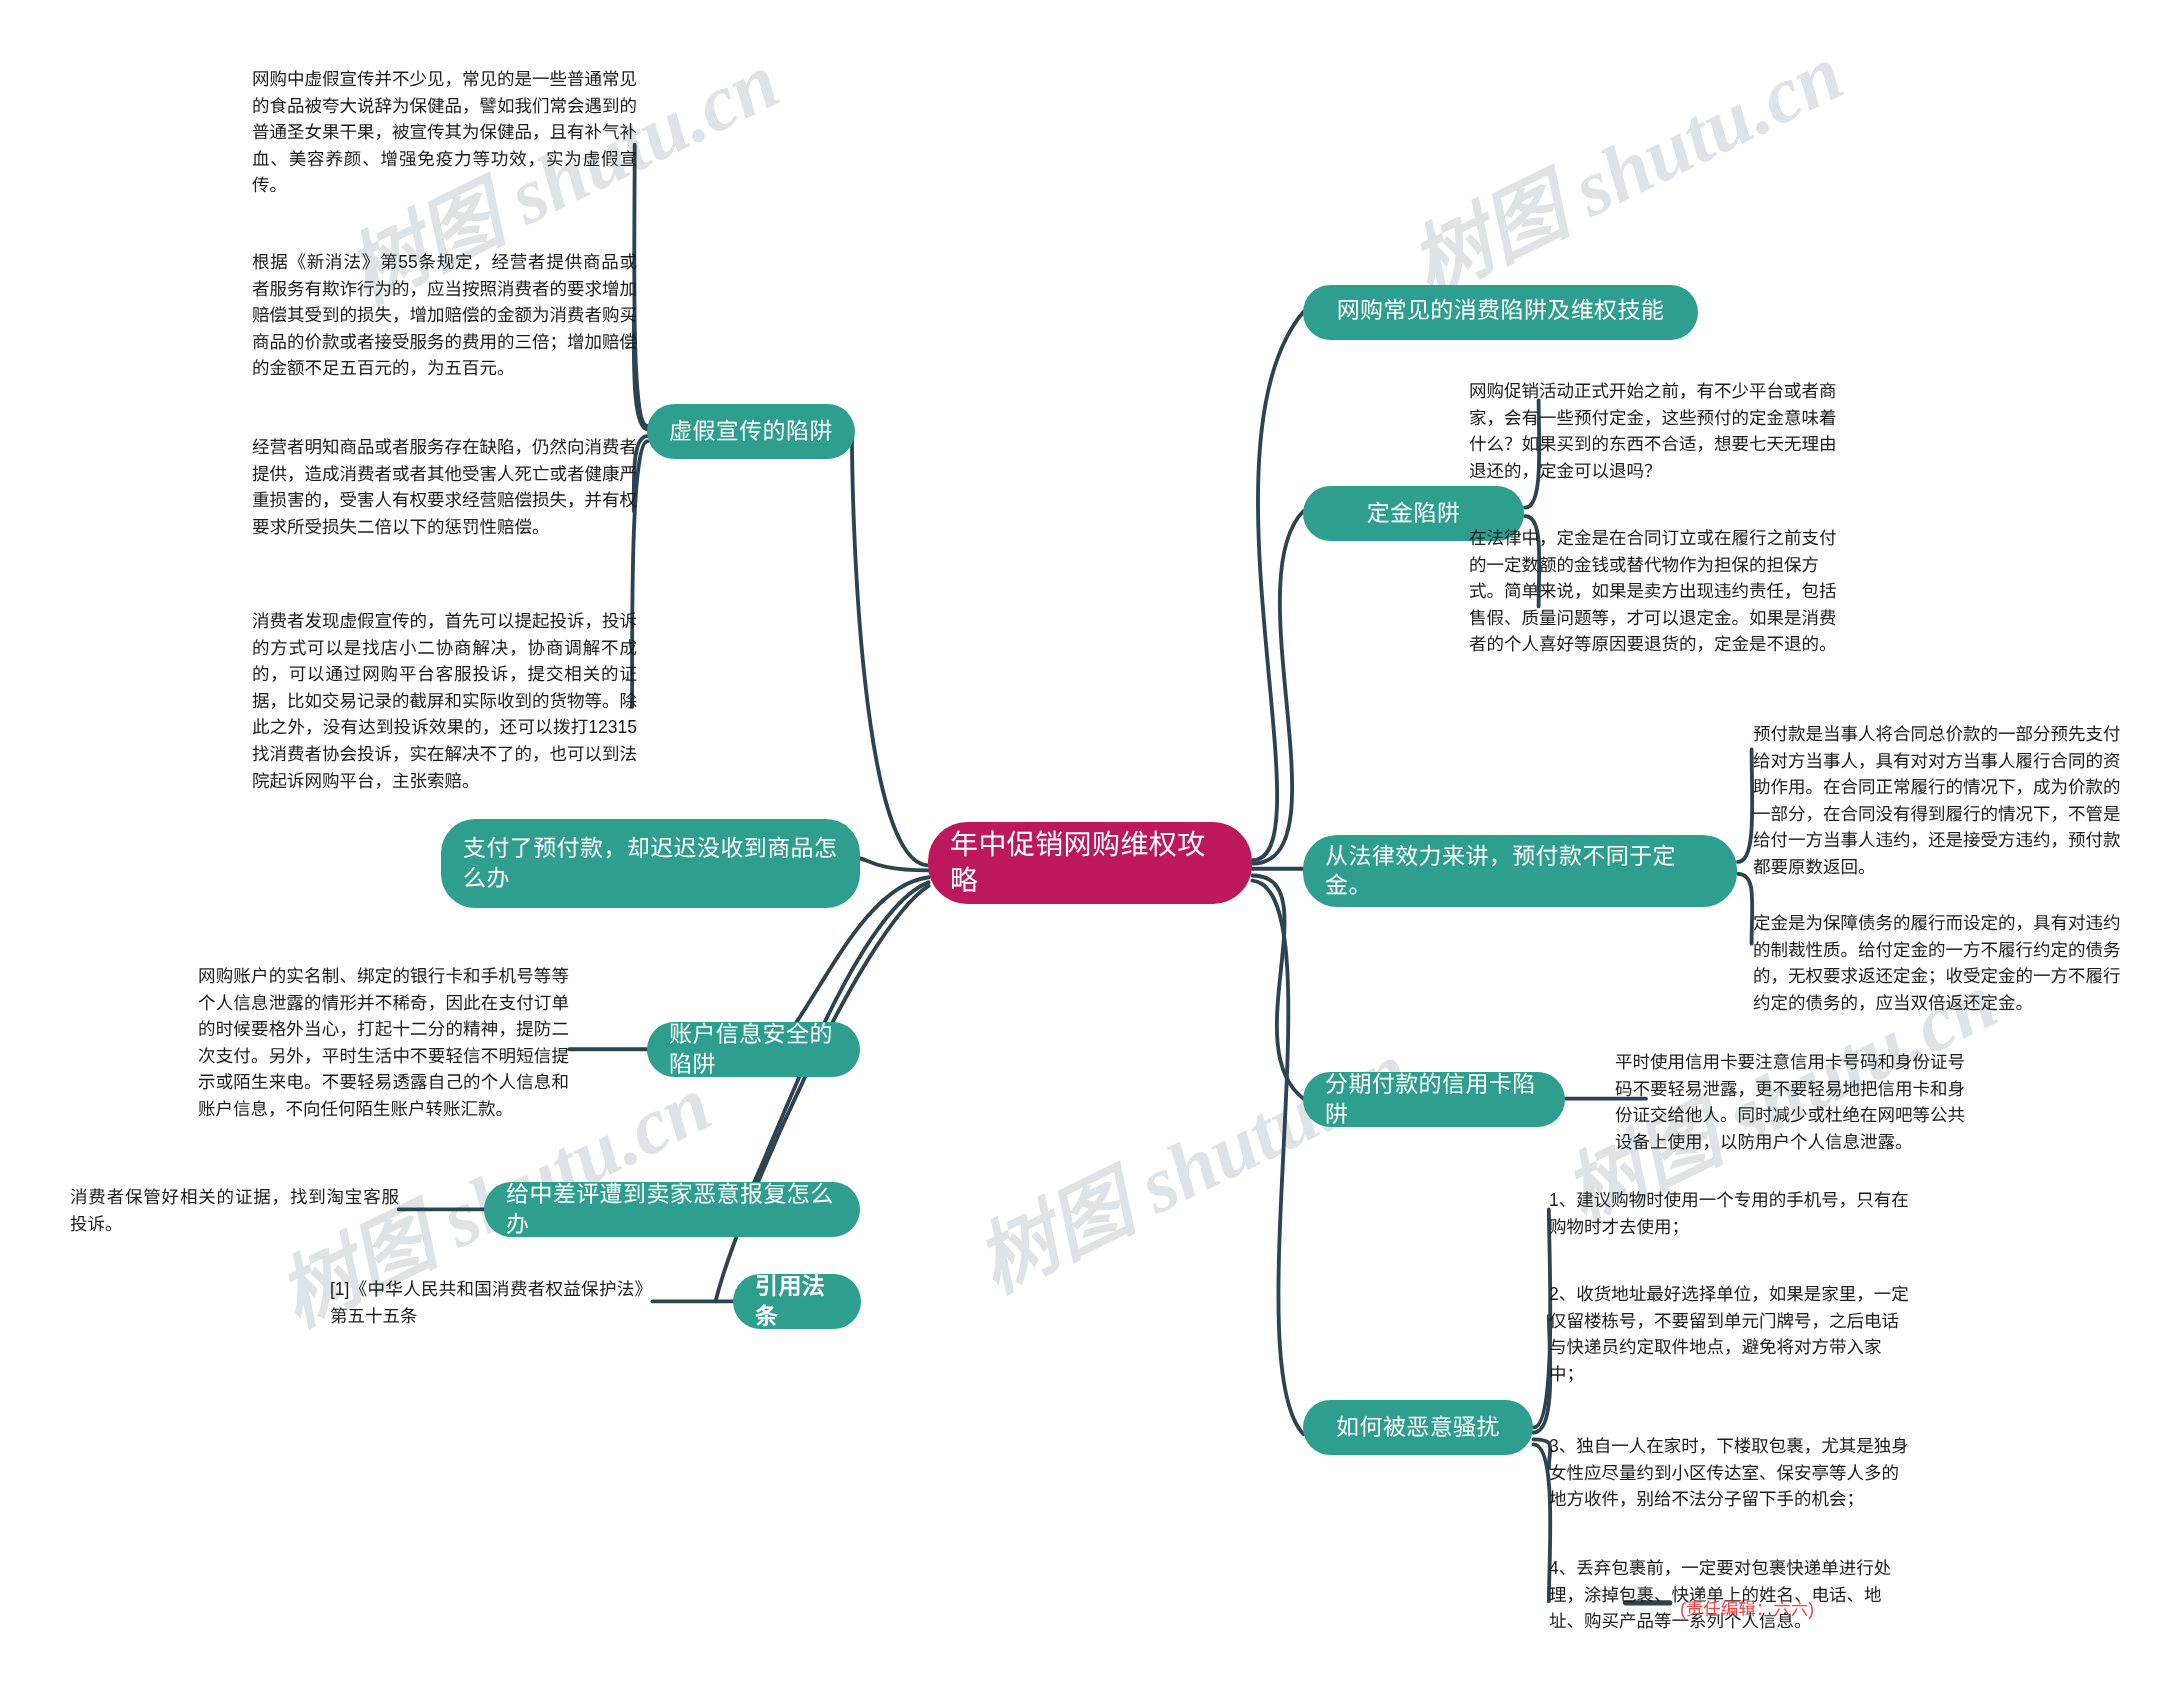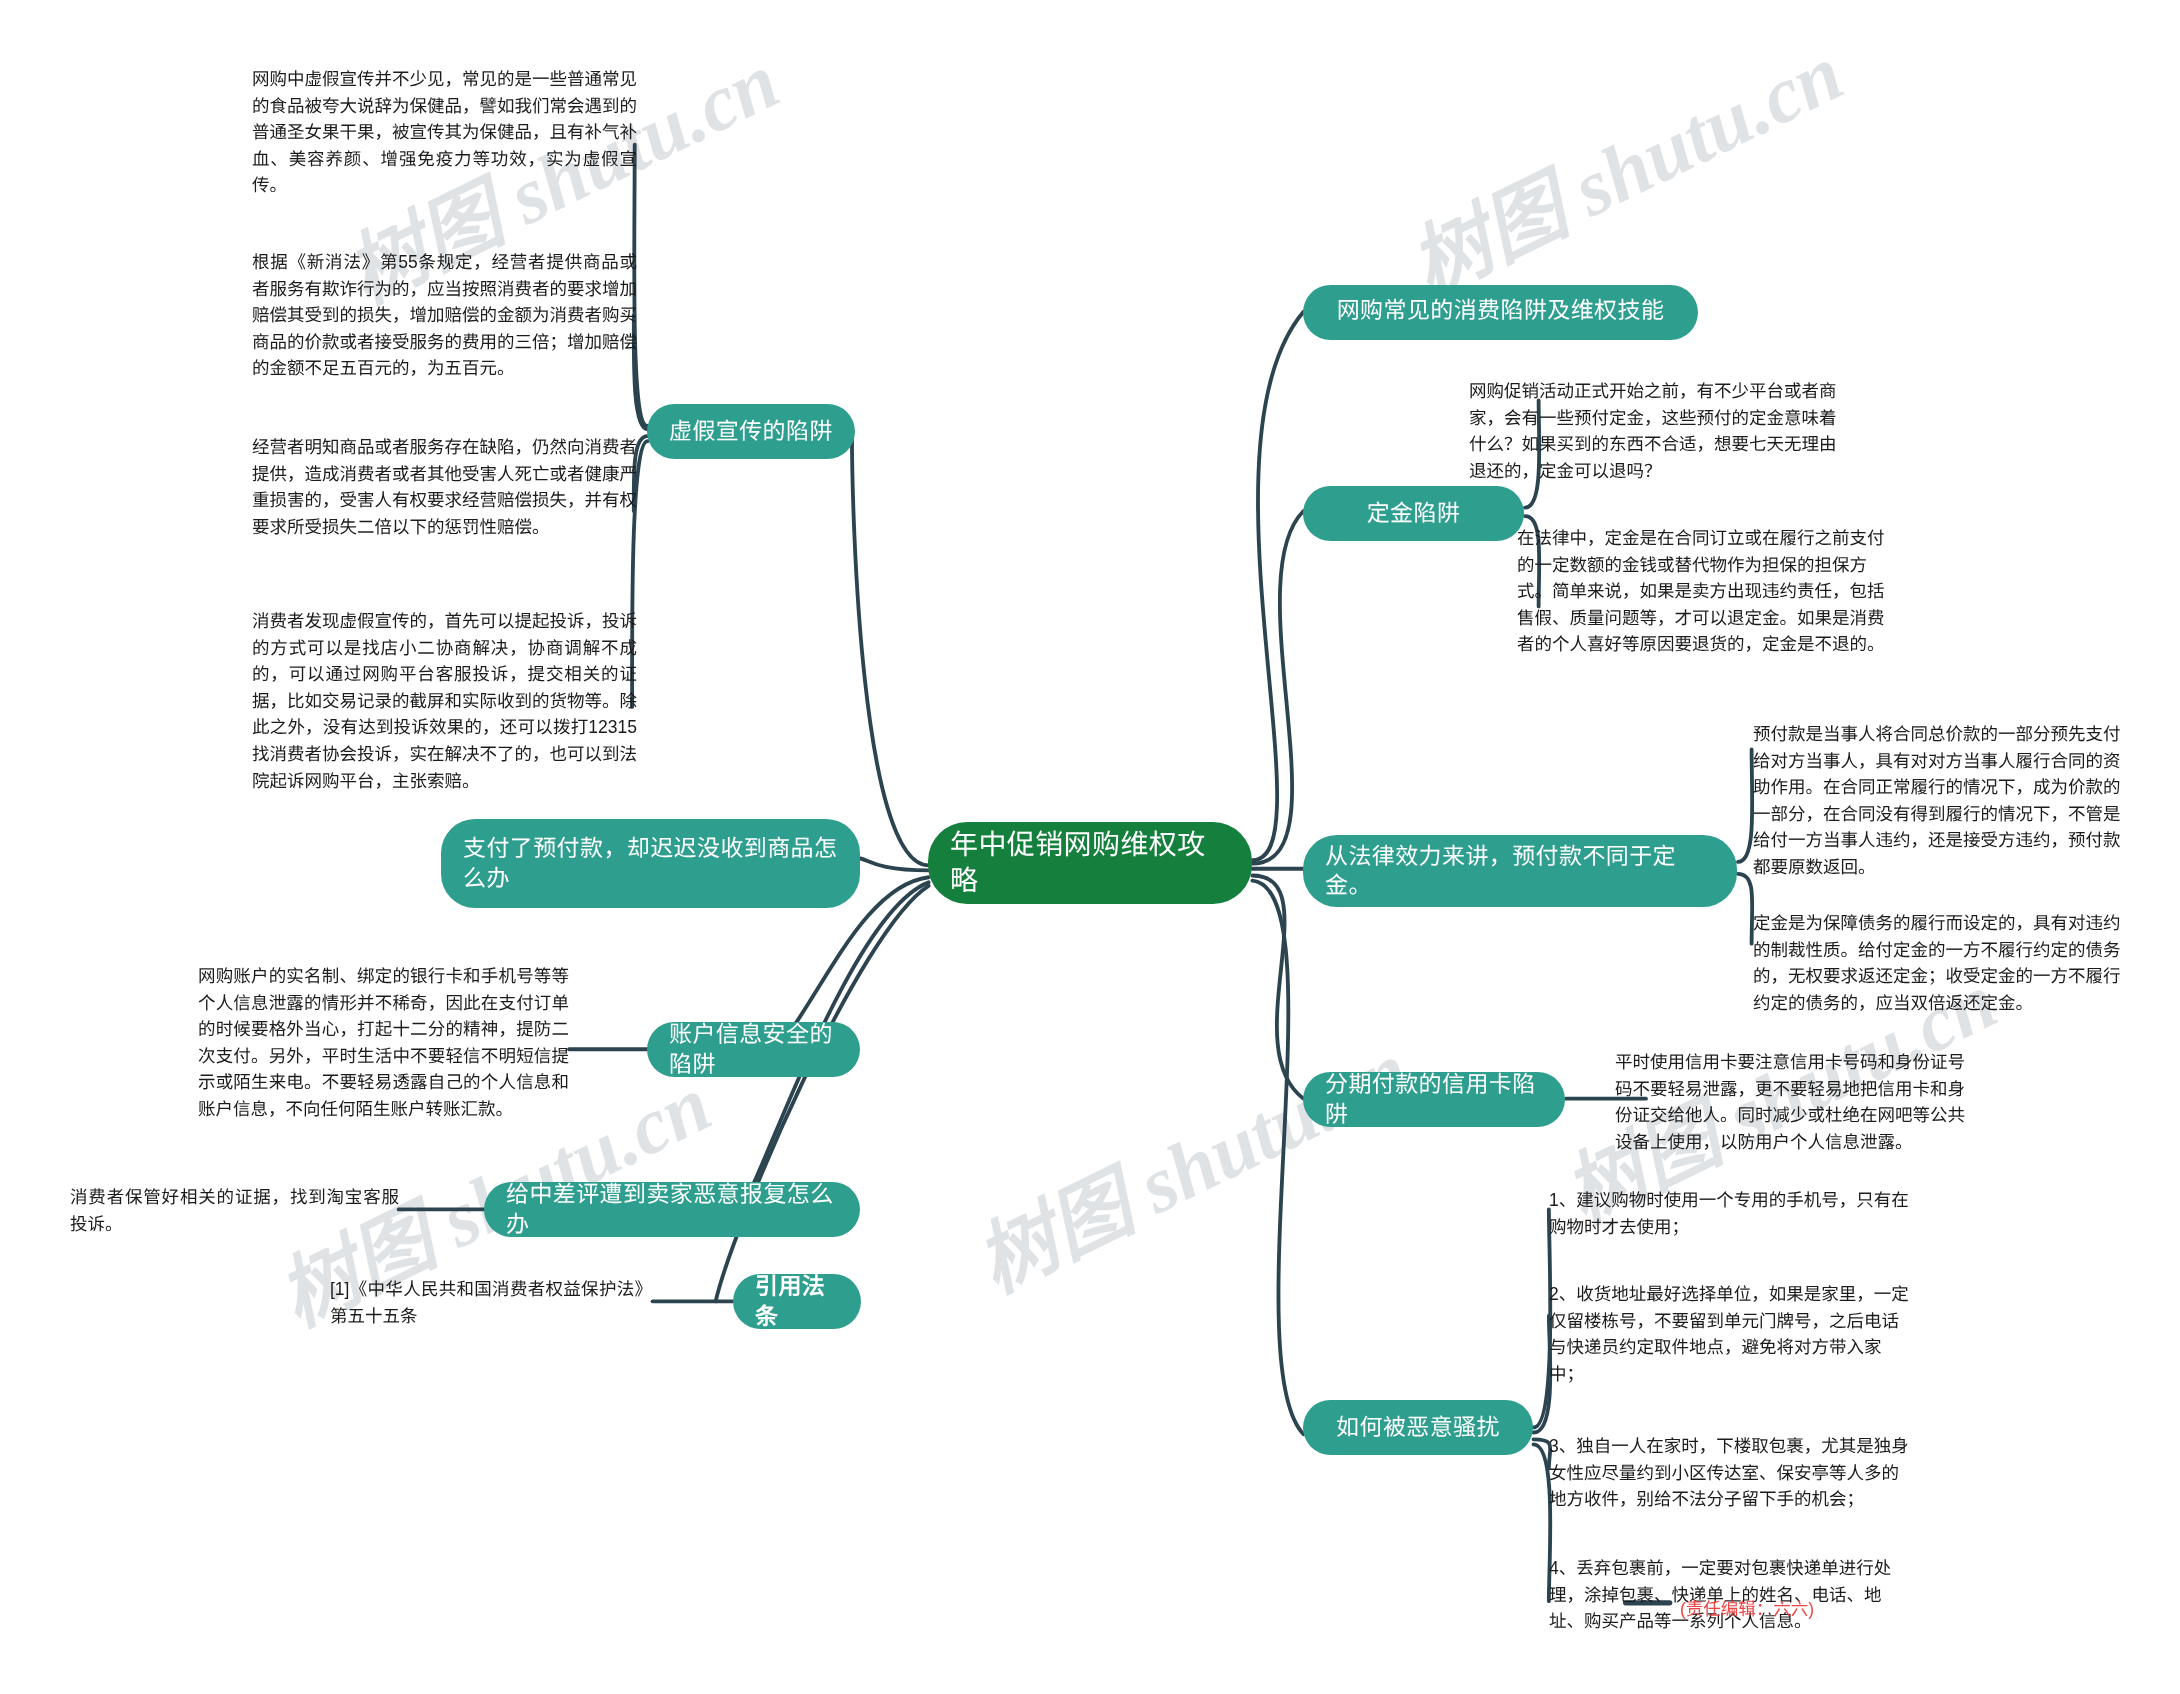--- a/index.html
+++ b/index.html
@@ -24,21 +24,21 @@
   .node{
     position:absolute;box-sizing:border-box;
     border-radius:851px;
     display:flex;align-items:center;
     color:#ffffff;
     letter-spacing:0.4px;
     line-height:1.28;
     padding:8.5px 22px;
   }
   .node.root{
-    background:#15803d;font-size:28px;justify-content:center;
+    background:#be185d;font-size:28px;justify-content:center;
     border-radius:39px;
   }
   .node.teal{background:#2e9e8f;font-size:23px;border-radius:34px;justify-content:flex-end;}
 
   
   .leaf{
     position:absolute;box-sizing:border-box;
     font-size:17.5px;line-height:1.52;color:#1b1b1b;
     text-align:justify;
     font-family:"Liberation Sans","DejaVu Sans",sans-serif;
@@ -155,21 +155,21 @@
   <div class="leaf" style="left:252px;top:608px;width:385px;">消费者发现虚假宣传的，首先可以提起投诉，投诉的方式可以是找店小二协商解决，协商调解不成的，可以通过网购平台客服投诉，提交相关的证据，比如交易记录的截屏和实际收到的货物等。除此之外，没有达到投诉效果的，还可以拨打12315找消费者协会投诉，实在解决不了的，也可以到法院起诉网购平台，主张索赔。</div>
 
   <div class="leaf" style="left:198px;top:963px;width:371px;">网购账户的实名制、绑定的银行卡和手机号等等个人信息泄露的情形并不稀奇，因此在支付订单的时候要格外当心，打起十二分的精神，提防二次支付。另外，平时生活中不要轻信不明短信提示或陌生来电。不要轻易透露自己的个人信息和账户信息，不向任何陌生账户转账汇款。</div>
 
   <div class="leaf" style="left:70px;top:1184px;width:329px;">消费者保管好相关的证据，找到淘宝客服投诉。</div>
 
   <div class="leaf" style="left:330px;top:1276px;width:322px;">[1]《中华人民共和国消费者权益保护法》第五十五条</div>
 
   <div class="leaf right" style="left:1469px;top:378px;width:375px;">网购促销活动正式开始之前，有不少平台或者商家，会有一些预付定金，这些预付的定金意味着什么？如果买到的东西不合适，想要七天无理由退还的，定金可以退吗？</div>
 
-  <div class="leaf right" style="left:1469px;top:525px;width:375px;margin-left:48px;">在法律中，定金是在合同订立或在履行之前支付的一定数额的金钱或替代物作为担保的担保方式。简单来说，如果是卖方出现违约责任，包括售假、质量问题等，才可以退定金。如果是消费者的个人喜好等原因要退货的，定金是不退的。</div>
+  <div class="leaf right" style="left:1469px;top:525px;width:375px;">在法律中，定金是在合同订立或在履行之前支付的一定数额的金钱或替代物作为担保的担保方式。简单来说，如果是卖方出现违约责任，包括售假、质量问题等，才可以退定金。如果是消费者的个人喜好等原因要退货的，定金是不退的。</div>
 
   <div class="leaf right" style="left:1753px;top:721px;width:375px;">预付款是当事人将合同总价款的一部分预先支付给对方当事人，具有对对方当事人履行合同的资助作用。在合同正常履行的情况下，成为价款的一部分，在合同没有得到履行的情况下，不管是给付一方当事人违约，还是接受方违约，预付款都要原数返回。</div>
 
   <div class="leaf right" style="left:1753px;top:910px;width:375px;">定金是为保障债务的履行而设定的，具有对违约的制裁性质。给付定金的一方不履行约定的债务的，无权要求返还定金；收受定金的一方不履行约定的债务的，应当双倍返还定金。</div>
 
   <div class="leaf right" style="left:1615px;top:1049px;width:365px;">平时使用信用卡要注意信用卡号码和身份证号码不要轻易泄露，更不要轻易地把信用卡和身份证交给他人。同时减少或杜绝在网吧等公共设备上使用，以防用户个人信息泄露。</div>
 
   <div class="leaf right" style="left:1549px;top:1187px;width:365px;">1、建议购物时使用一个专用的手机号，只有在购物时才去使用；</div>
 
   <div class="leaf right" style="left:1549px;top:1281px;width:365px;">2、收货地址最好选择单位，如果是家里，一定仅留楼栋号，不要留到单元门牌号，之后电话与快递员约定取件地点，避免将对方带入家中；</div>

